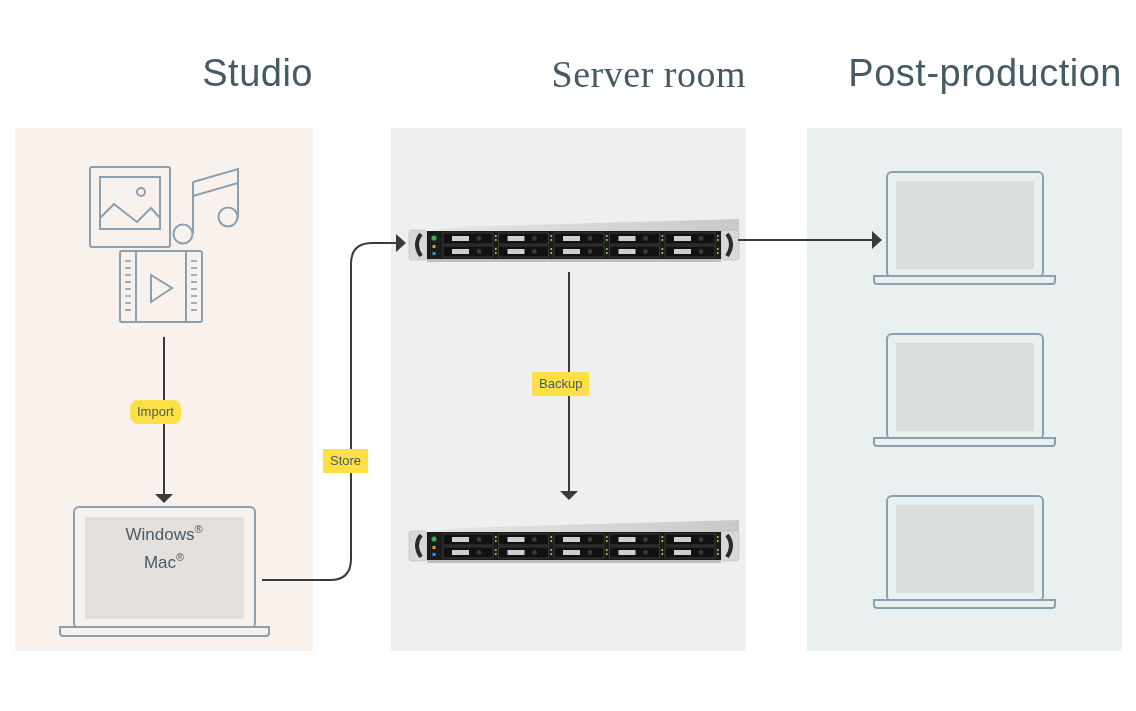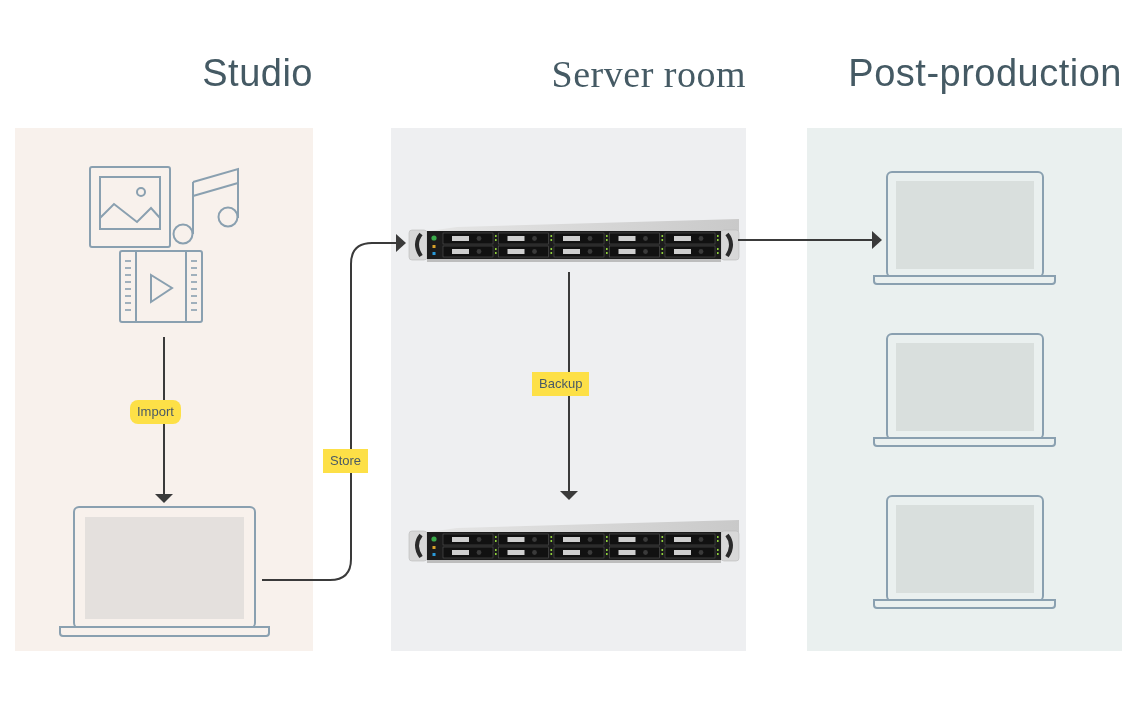--- a/index.html
+++ b/index.html
@@ -172,13 +172,15 @@
         <path d="M874 600 H1055 V605 a3 3 0 0 1 -3 3 H877 a3 3 0 0 1 -3 -3 Z" fill="#eaf0ef" stroke="#8aa0b0" stroke-width="2"></path>
       </g>
     </g>
 </svg>
 
 <div class="label-box" style="left:130px;top:400px;border-radius:8px;">Import</div>
 <div class="label-box" style="left:323px;top:413px;margin-top:36px;">Store</div>
 <div class="label-box" style="left:532px;top:372px;">Backup</div>
 
 <div class="laptop-text">
+  <div><span>Windows</span><sup>®</sup></div>
+  <div><span>Mac</span><sup>®</sup></div>
 </div>
 
 </body></html>

